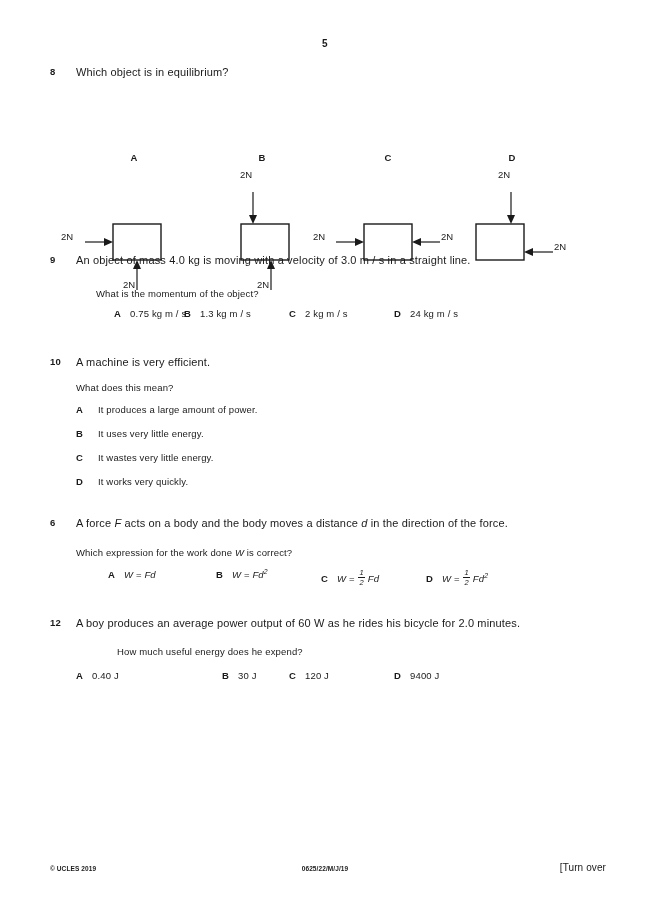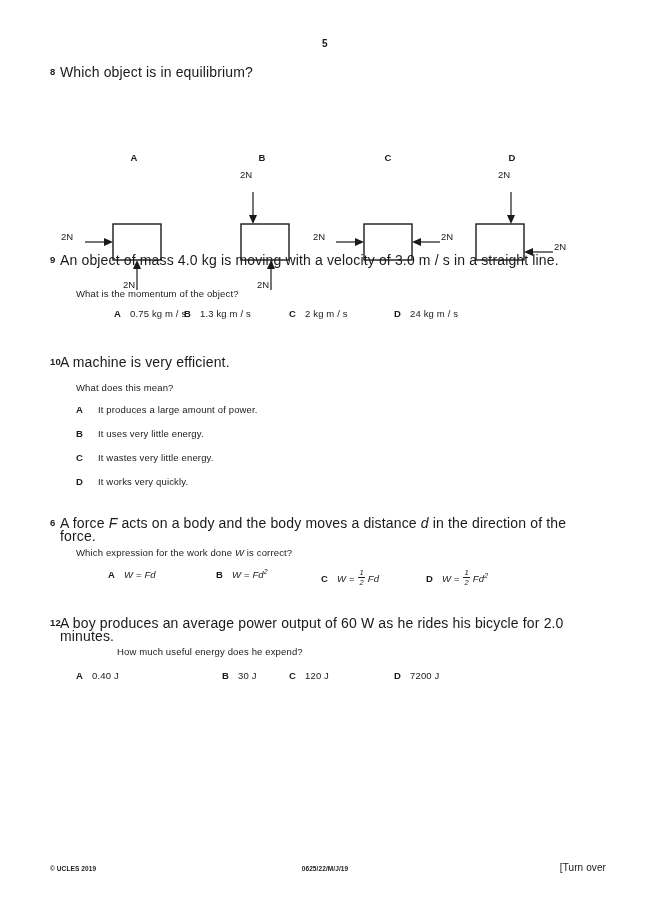--- a/index.html
+++ b/index.html
@@ -45,24 +45,24 @@
     position: absolute;
     left: 50px;
     top: 0;
     width: 22px;
     font-size: 9.5px;
     font-weight: bold;
     letter-spacing: 0.1px;
   }
   .q-stem {
     position: absolute;
-    left: 60px;
+    left: 76px;
     top: 0;
     width: 530px;
-    font-size: 14px;
+    font-size: 11px;
     line-height: 13px;
     letter-spacing: 0.15px;
   }
   .q-sub {
     position: absolute;
     left: 76px;
     width: 530px;
     font-size: 9.5px;
     line-height: 13px;
     letter-spacing: 0.15px;
@@ -272,21 +272,21 @@
         <div style="position:absolute;left:61px;top:17px;font-size:9.5px;">2N</div>
         <div style="position:absolute;left:117px;top:89px;font-size:9.5px;">2N</div>
       </div>
 
     </div>
   </div>
 
   <div class="question" style="top:254px;">
     <div class="q-num">9</div>
     <div class="q-stem">An object of mass 4.0 kg is moving with a velocity of 3.0 m / s in a straight line.</div>
-    <div class="q-sub" style="top:33px;">What is the momentum of the object?</div>
+    <div class="q-sub" style="top:33px;margin-left:20px;">What is the momentum of the object?</div>
   </div>
   <div class="opt-row" style="top:308px;">
     <span class="opt-inline" style="left:76px;margin-left:38px;">
       <span class="lbl">A</span><span>0.75 kg m / s</span>
     </span>
     <span class="opt-inline" style="left:184px;">
       <span class="lbl">B</span><span>1.3 kg m / s</span>
     </span>
     <span class="opt-inline" style="left:289px;">
       <span class="lbl">C</span><span>2 kg m / s</span>
@@ -353,21 +353,21 @@
     <span class="opt-inline" style="left:76px;">
       <span class="lbl">A</span><span>0.40 J</span>
     </span>
     <span class="opt-inline" style="left:184px;padding-left:38px;">
       <span class="lbl">B</span><span>30 J</span>
     </span>
     <span class="opt-inline" style="left:289px;">
       <span class="lbl">C</span><span>120 J</span>
     </span>
     <span class="opt-inline" style="left:394px;">
-      <span class="lbl">D</span><span>7200 J</span>
+      <span class="lbl">D</span><span>9400 J</span>
     </span>
   </div>
 
   <div class="footer">
     <span class="copyright">© UCLES 2019</span>
     <span class="doccode">0625/22/M/J/19</span>
     <span class="turnover">[Turn over</span>
   </div>
 
 </div>

